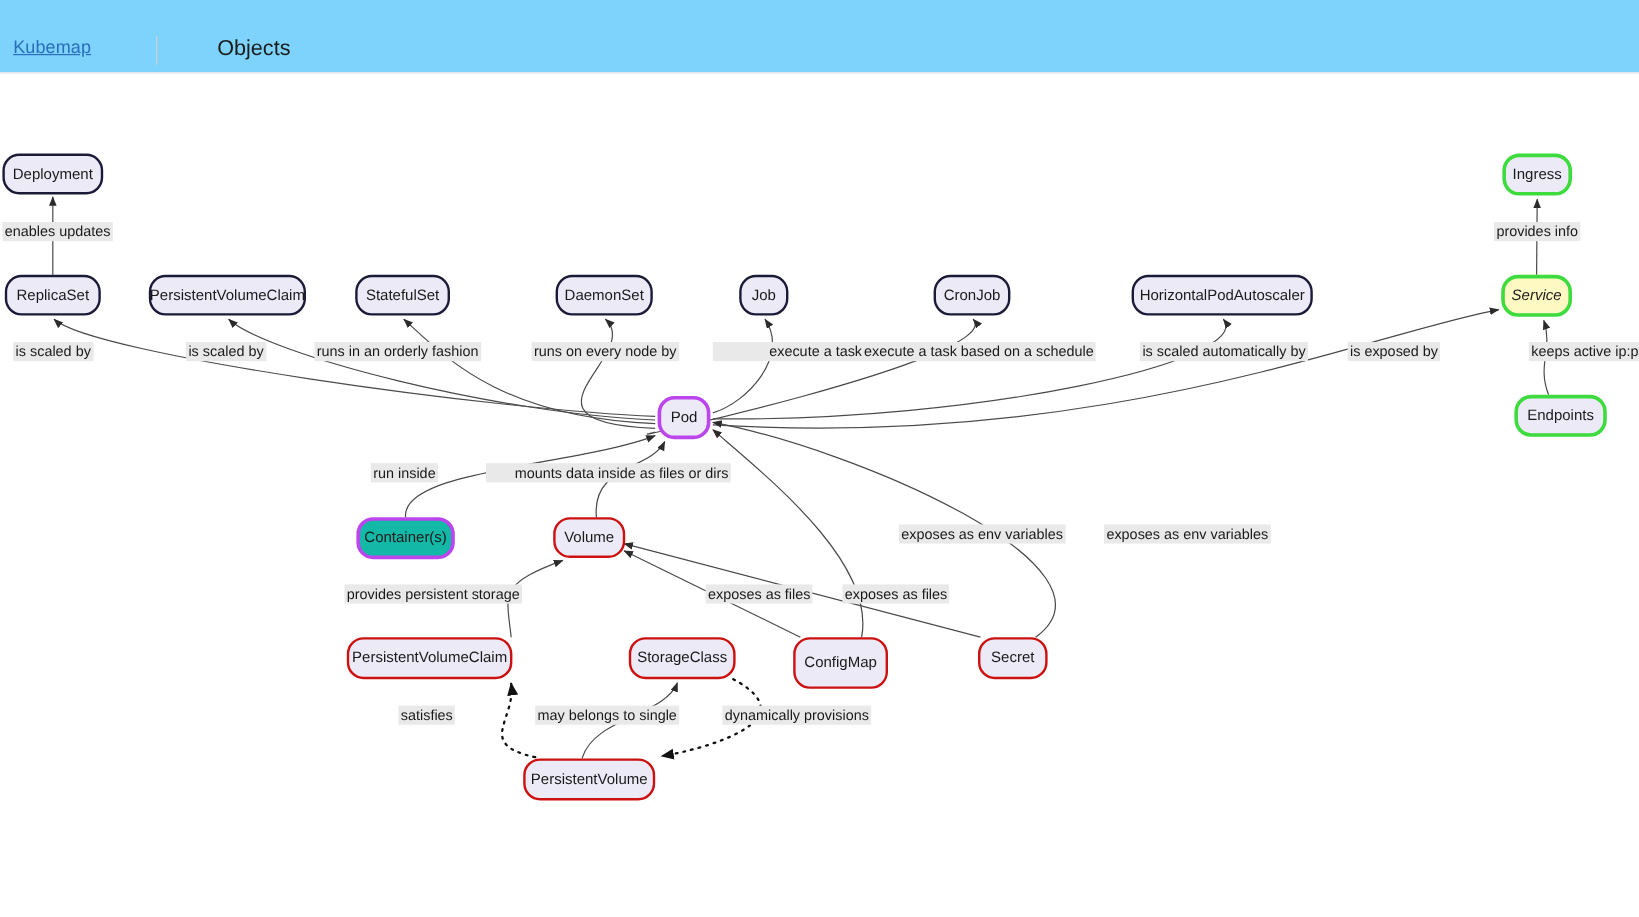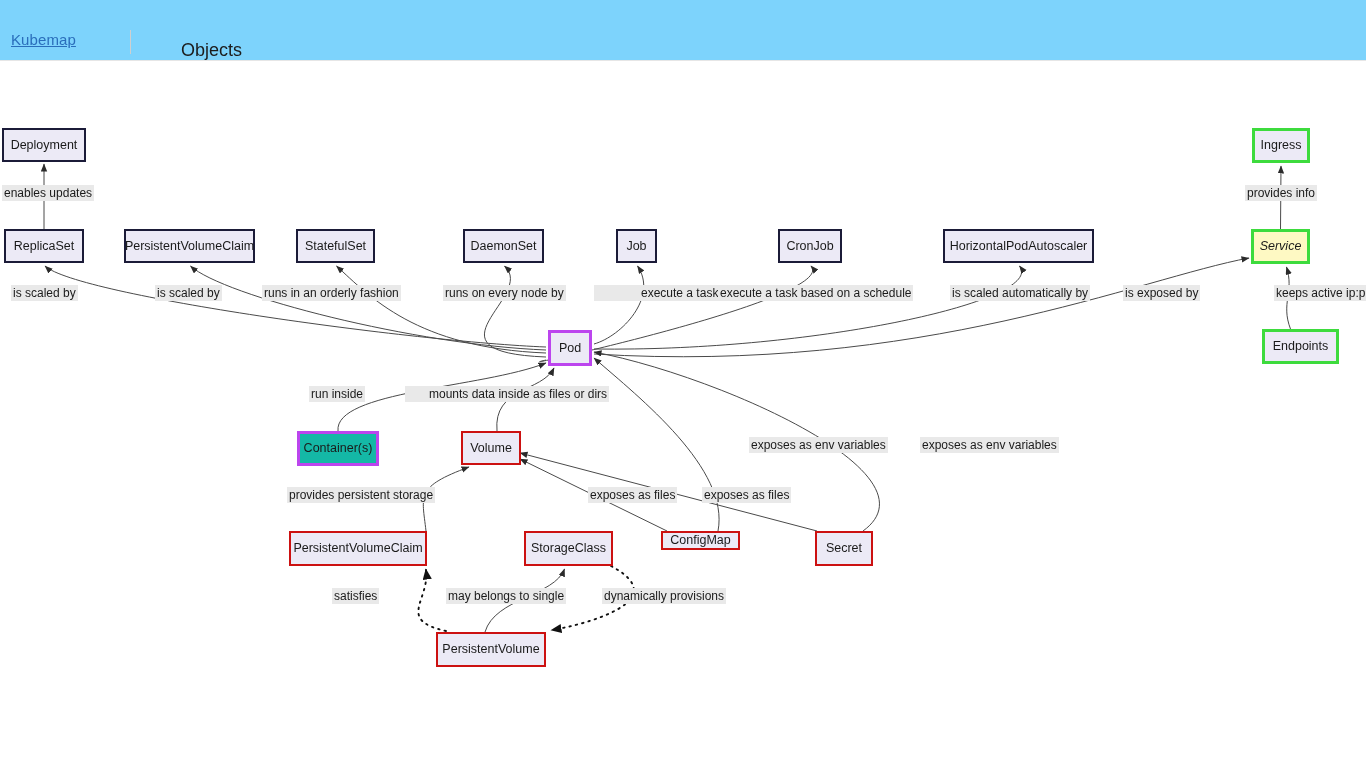--- a/index.html
+++ b/index.html
@@ -24,37 +24,38 @@
     font-size: 15px; color: #2a6ebb;
     text-decoration: underline;
     cursor: pointer;
     letter-spacing: .1px;
   }
   .topbar-divider {
     position: absolute; left: 130px; top: 30px;
     width: 1px; height: 24px; background: #cfcfcf;
   }
   .page-title {
-    position: absolute; left: 181px; top: 40px;
+    position: absolute; left: 181px; top: 30px;
     font-size: 18px; color: #1c1c1c; font-weight: 400; text-align: center;
   }
 
   
   .canvas { position: absolute; left: 0; top: 85px; width: 1366px; height: 679px; }
   .edge-layer { position: absolute; left: 0; top: 0; width: 1366px; height: 679px; }
 
   
   .node {
     position: absolute;
     background: #eceaf6;
     display: flex; align-items: center; justify-content: center;
     font-size: 12.5px; color: #1a1a1a;
     white-space: nowrap;
     cursor: pointer;
     line-height: 1;
+    border-radius: 14px;
   }
   .node.workload { border: 2px solid #1b1b38; }
   .node.pod      { border: 3px solid #bc45ee; }
   .node.net      { border: 3px solid #3ddb3d; }
   .node.storage  { border: 2px solid #cc1111; }
   .node.container{ border: 3px solid #bc45ee; }
 
   
   .elabel {
     position: absolute;
@@ -155,21 +156,21 @@
         </div>
         <div class="node storage" style="left: 461px; top: 346px; width: 60px; height: 34px; background: rgb(236, 234, 246); border-color: rgb(204, 17, 17);">
           <span>Volume</span>
         </div>
         <div class="node storage" style="left: 289px; top: 446px; width: 138px; height: 35px; background: rgb(236, 234, 246); border-color: rgb(204, 17, 17);">
           <span>PersistentVolumeClaim</span>
         </div>
         <div class="node storage" style="left: 524px; top: 446px; width: 89px; height: 35px; background: rgb(236, 234, 246); border-color: rgb(204, 17, 17);">
           <span>StorageClass</span>
         </div>
-        <div class="node storage" style="left: 661px; top: 446px; width: 79px; height: 19px; background: rgb(236, 234, 246); border-color: rgb(204, 17, 17);">
+        <div class="node storage" style="left: 661px; top: 446px; width: 79px; height: 43px; background: rgb(236, 234, 246); border-color: rgb(204, 17, 17);">
           <span>ConfigMap</span>
         </div>
         <div class="node storage" style="left: 815px; top: 446px; width: 58px; height: 35px; background: rgb(236, 234, 246); border-color: rgb(204, 17, 17);">
           <span>Secret</span>
         </div>
         <div class="node storage" style="left: 436px; top: 547px; width: 110px; height: 35px; background: rgb(236, 234, 246); border-color: rgb(204, 17, 17);">
           <span>PersistentVolume</span>
         </div>
       </div>
     <div id="labels-layer">

